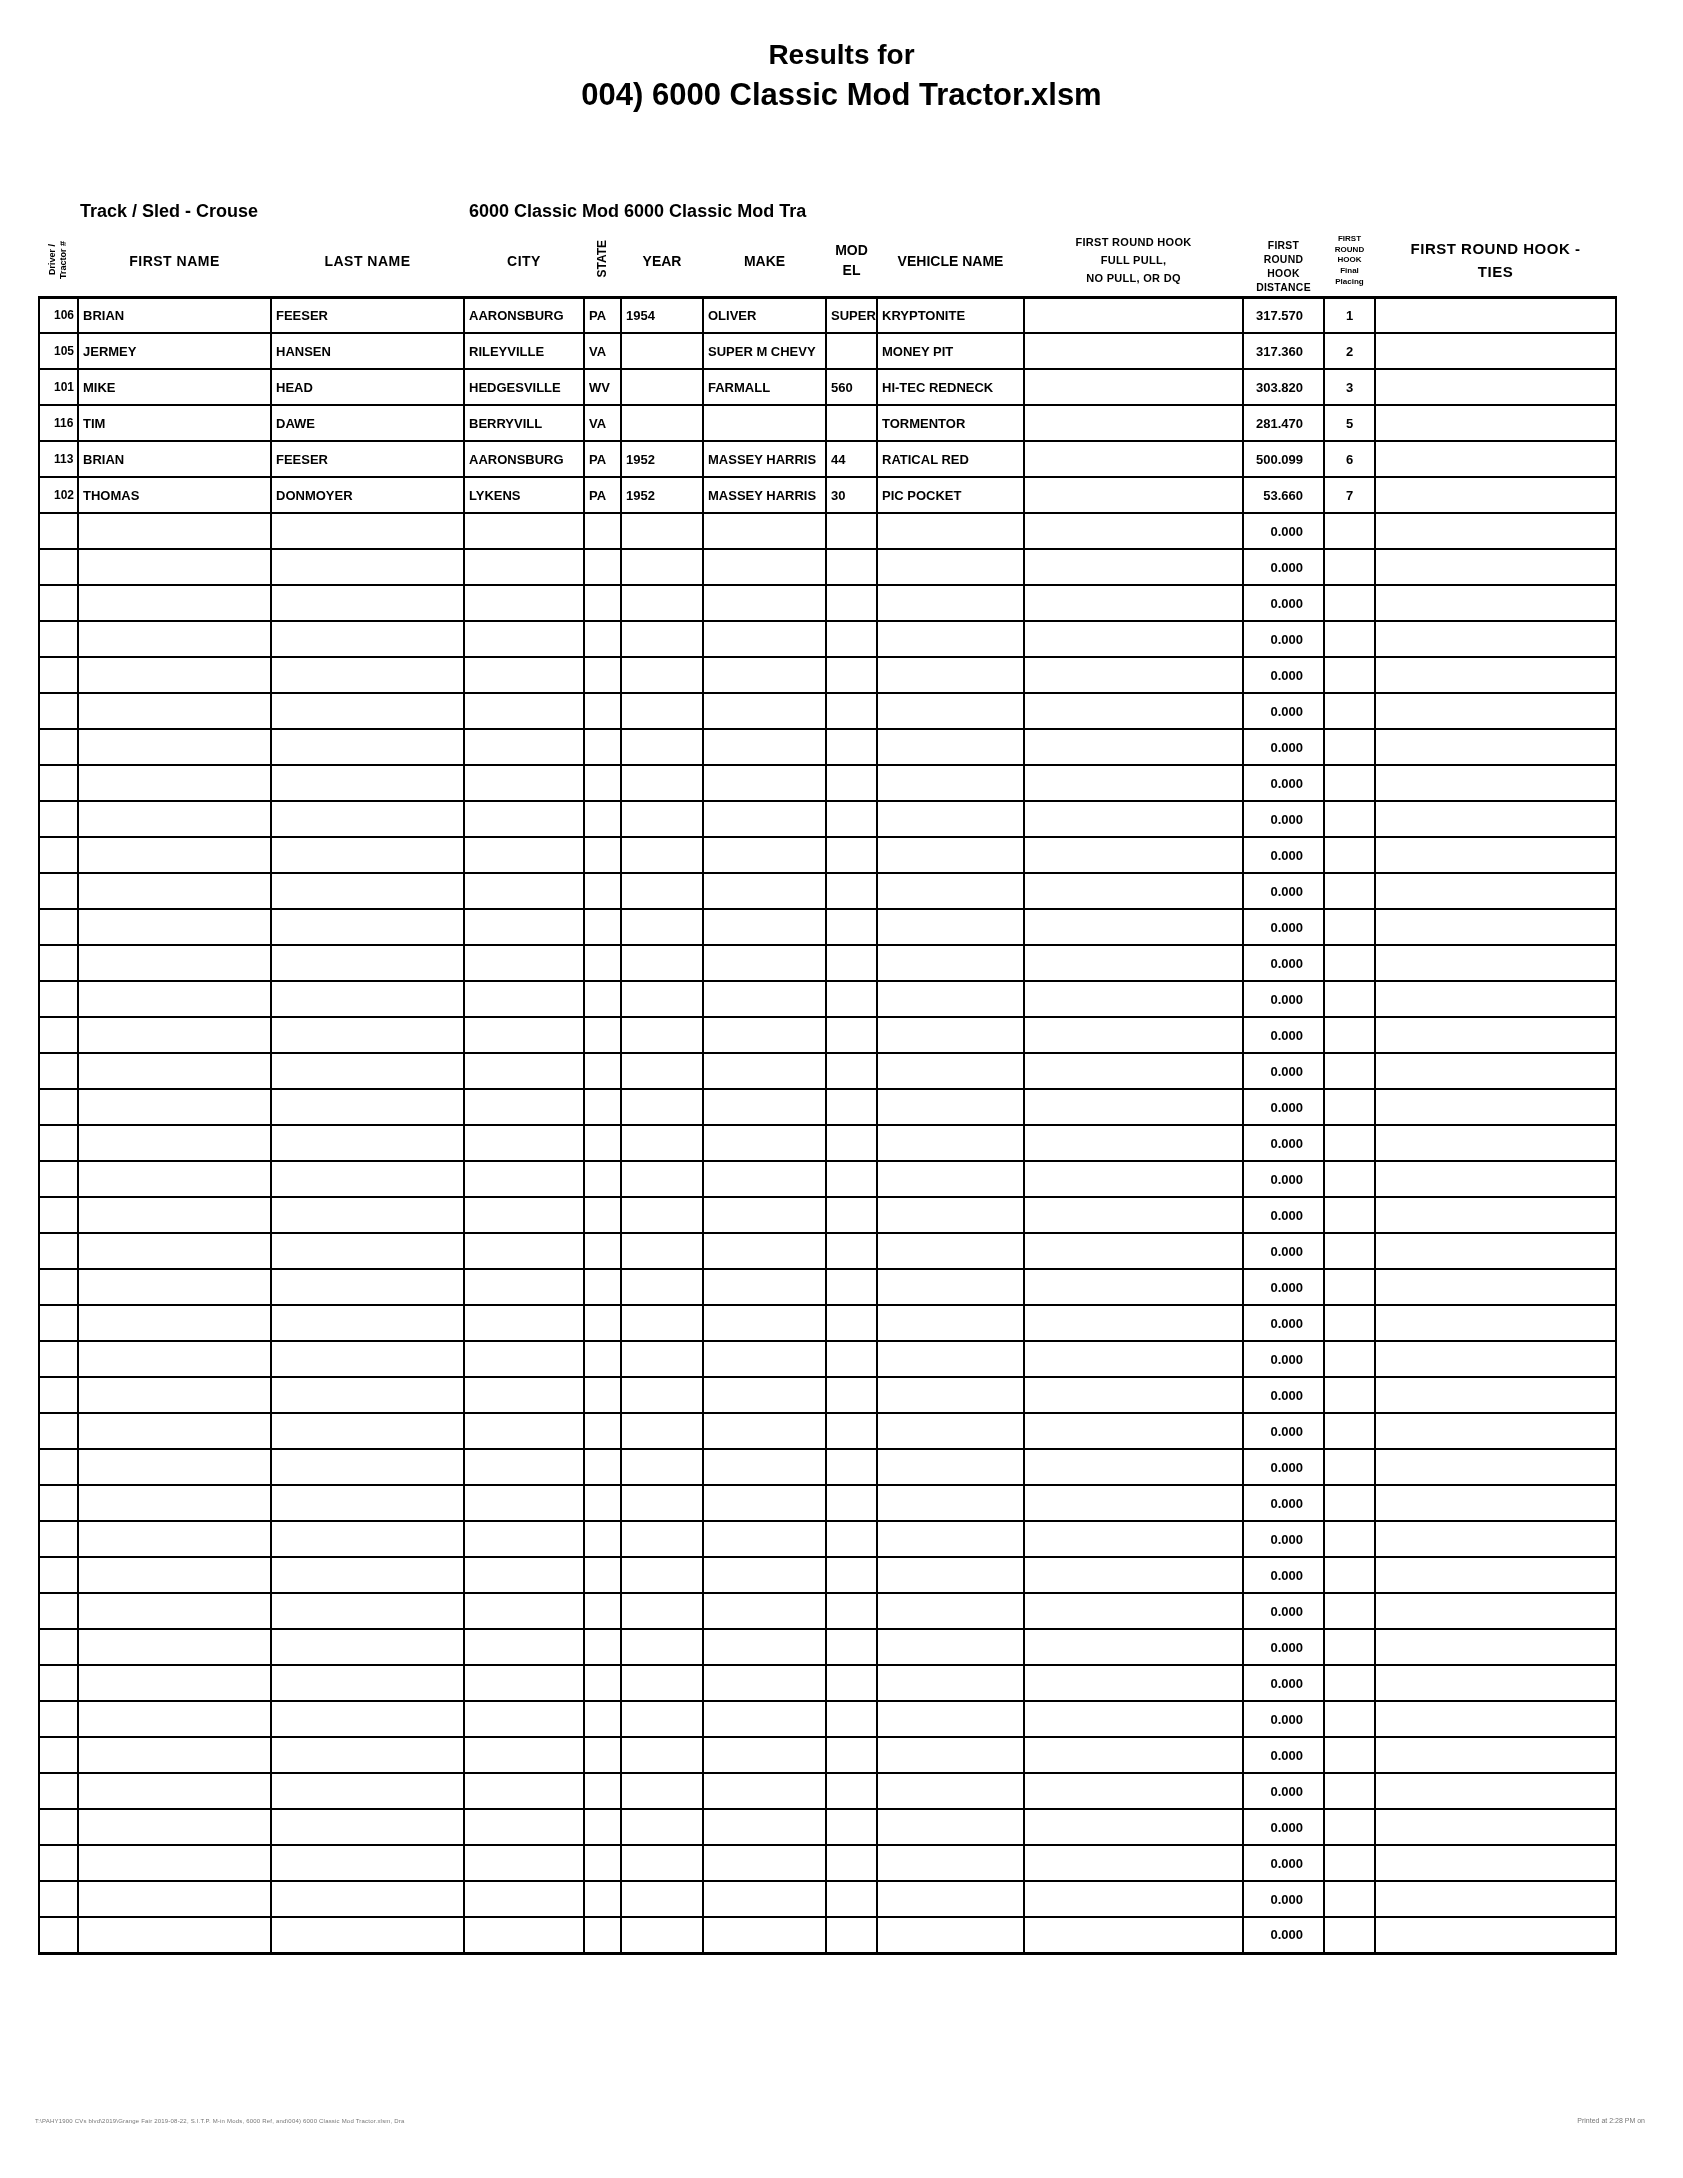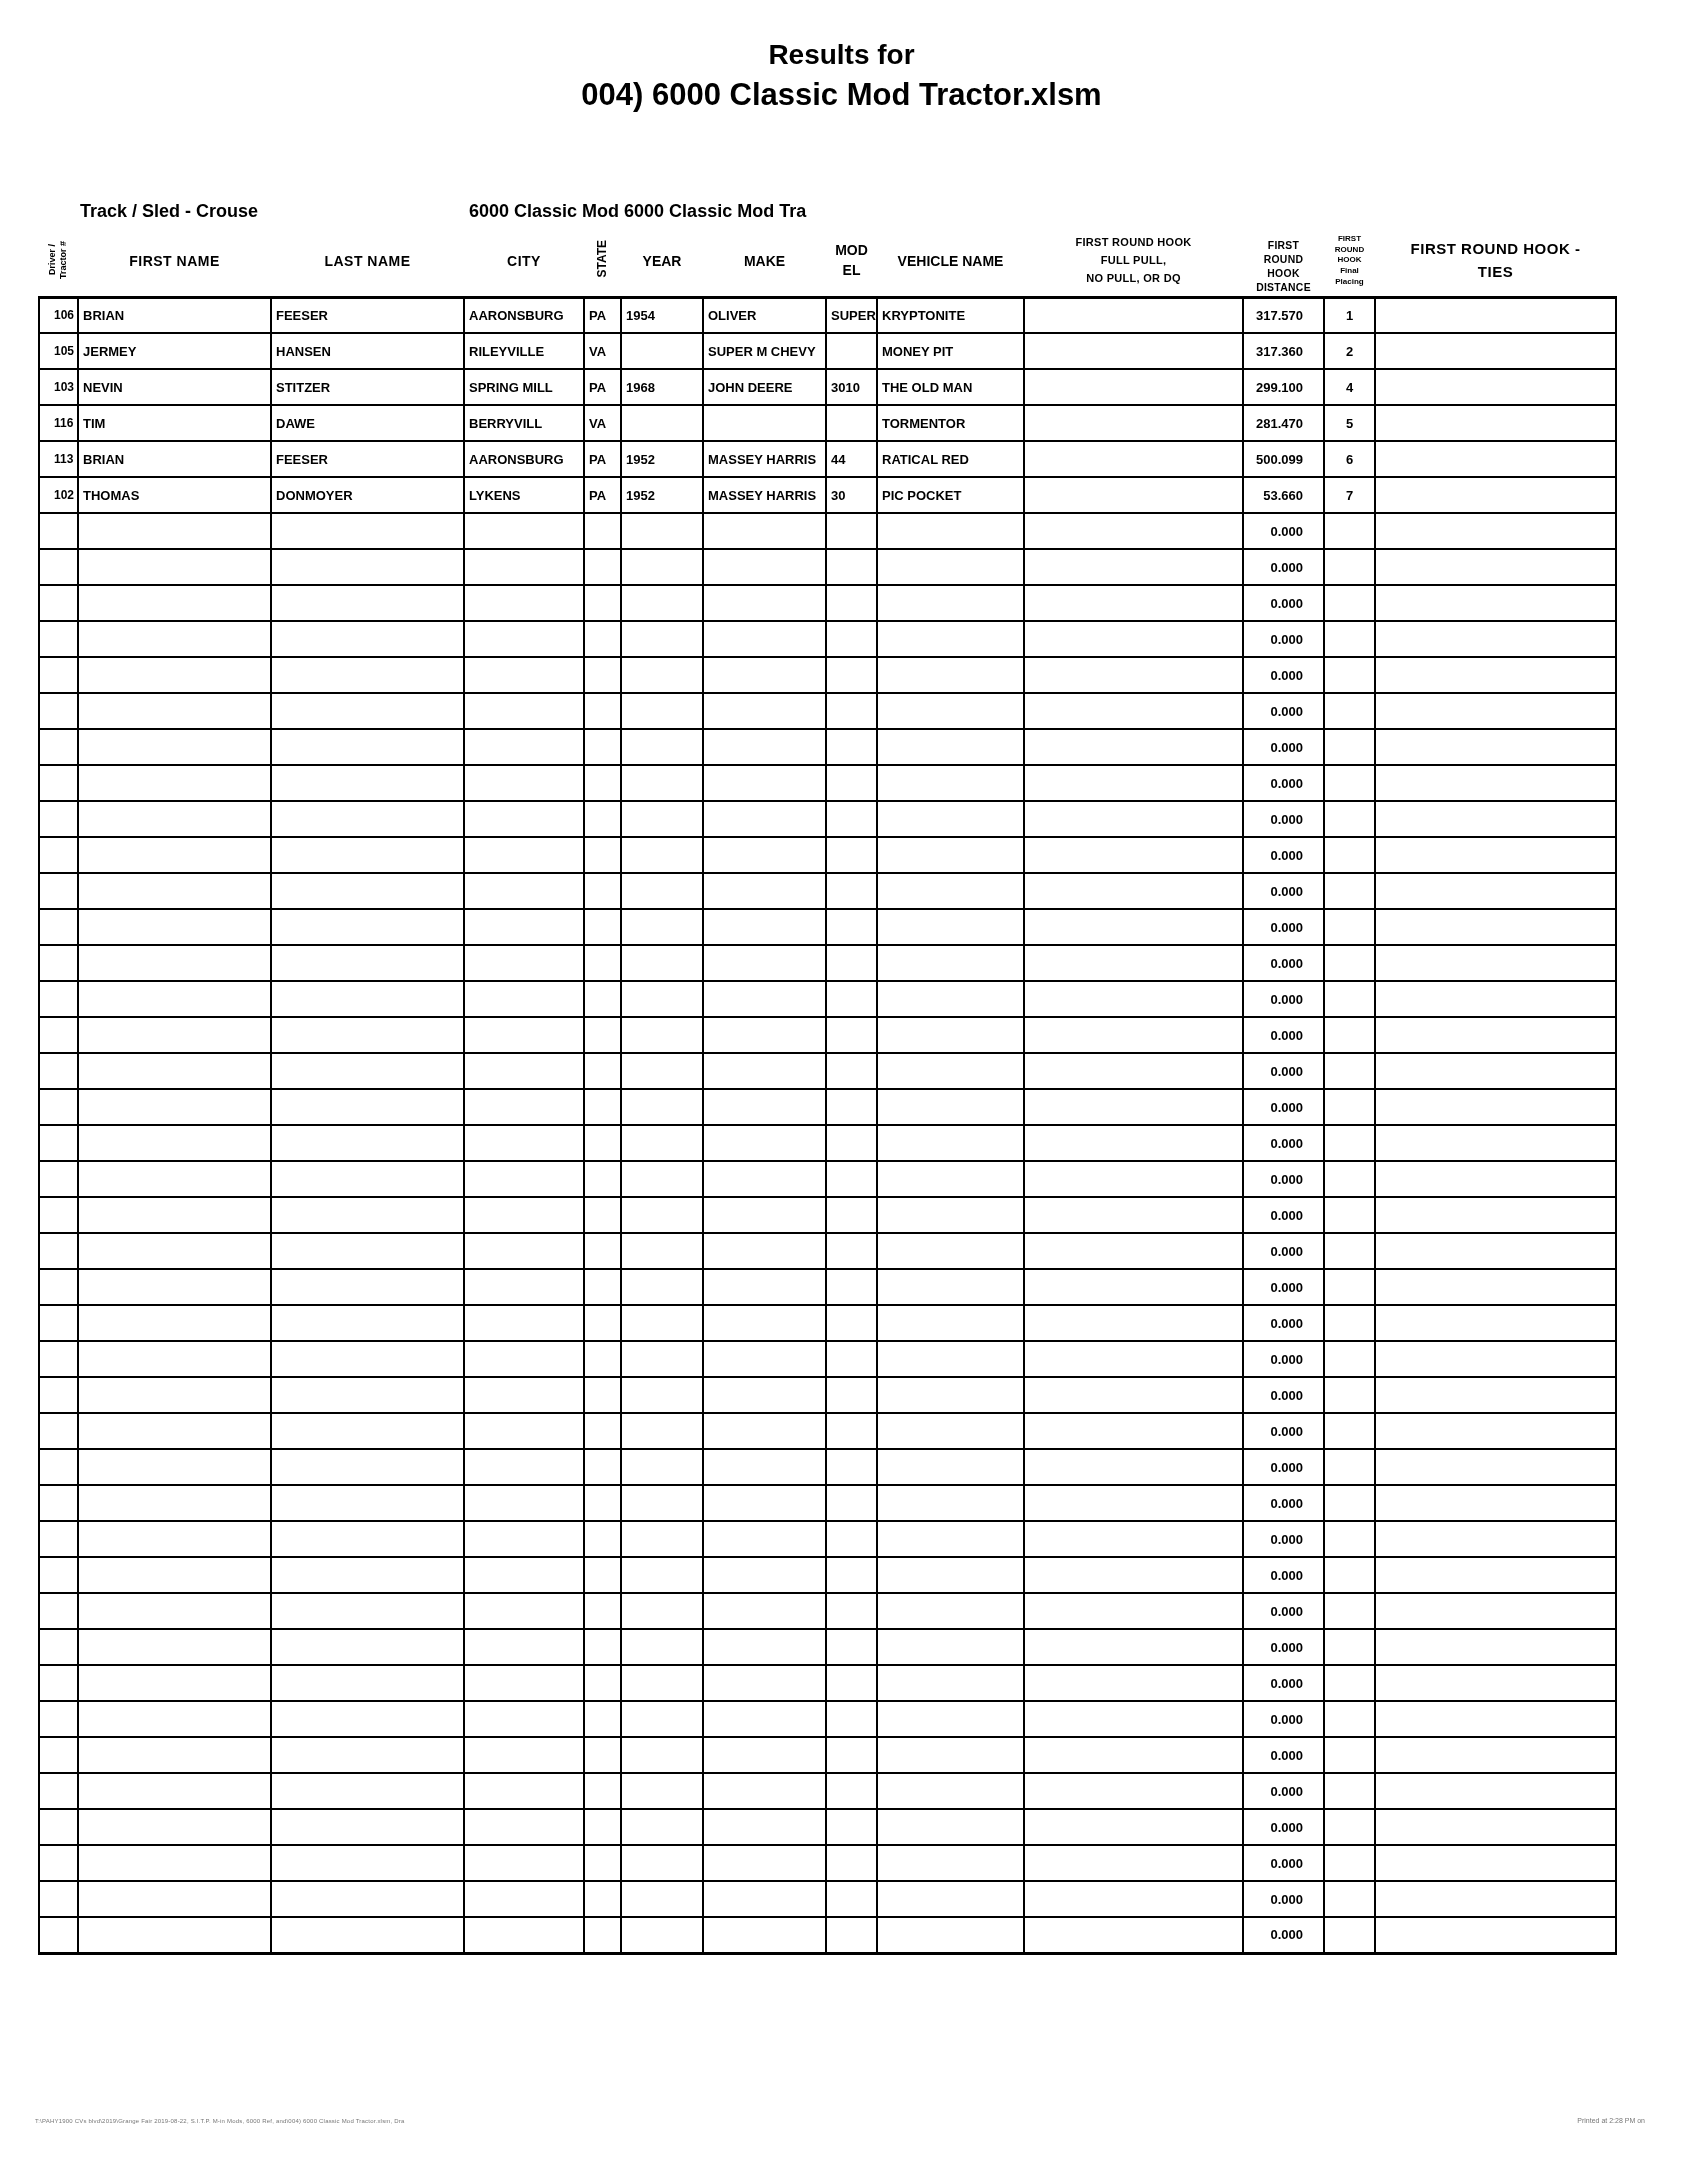--- a/index.html
+++ b/index.html
@@ -164,32 +164,32 @@
         <td class="col-year"></td>
         <td class="col-make">SUPER M CHEVY</td>
         <td class="col-model"></td>
         <td class="col-vehicle_name">MONEY PIT</td>
         <td class="col-full_pull"></td>
         <td class="col-distance">317.360</td>
         <td class="col-placing">2</td>
         <td class="col-ties"></td>
       </tr>
       <tr>
-        <td class="col-num">103</td>
-        <td class="col-first_name">NEVIN</td>
-        <td class="col-last_name">STITZER</td>
-        <td class="col-city">SPRING MILL</td>
-        <td class="col-state">PA</td>
-        <td class="col-year">1968</td>
-        <td class="col-make">JOHN DEERE</td>
-        <td class="col-model">3010</td>
-        <td class="col-vehicle_name">THE OLD MAN</td>
-        <td class="col-full_pull"></td>
-        <td class="col-distance">299.100</td>
-        <td class="col-placing">4</td>
+        <td class="col-num">101</td>
+        <td class="col-first_name">MIKE</td>
+        <td class="col-last_name">HEAD</td>
+        <td class="col-city">HEDGESVILLE</td>
+        <td class="col-state">WV</td>
+        <td class="col-year"></td>
+        <td class="col-make">FARMALL</td>
+        <td class="col-model">560</td>
+        <td class="col-vehicle_name">HI-TEC REDNECK</td>
+        <td class="col-full_pull"></td>
+        <td class="col-distance">303.820</td>
+        <td class="col-placing">3</td>
         <td class="col-ties"></td>
       </tr>
       <tr>
         <td class="col-num">116</td>
         <td class="col-first_name">TIM</td>
         <td class="col-last_name">DAWE</td>
         <td class="col-city">BERRYVILL</td>
         <td class="col-state">VA</td>
         <td class="col-year"></td>
         <td class="col-make"></td>

